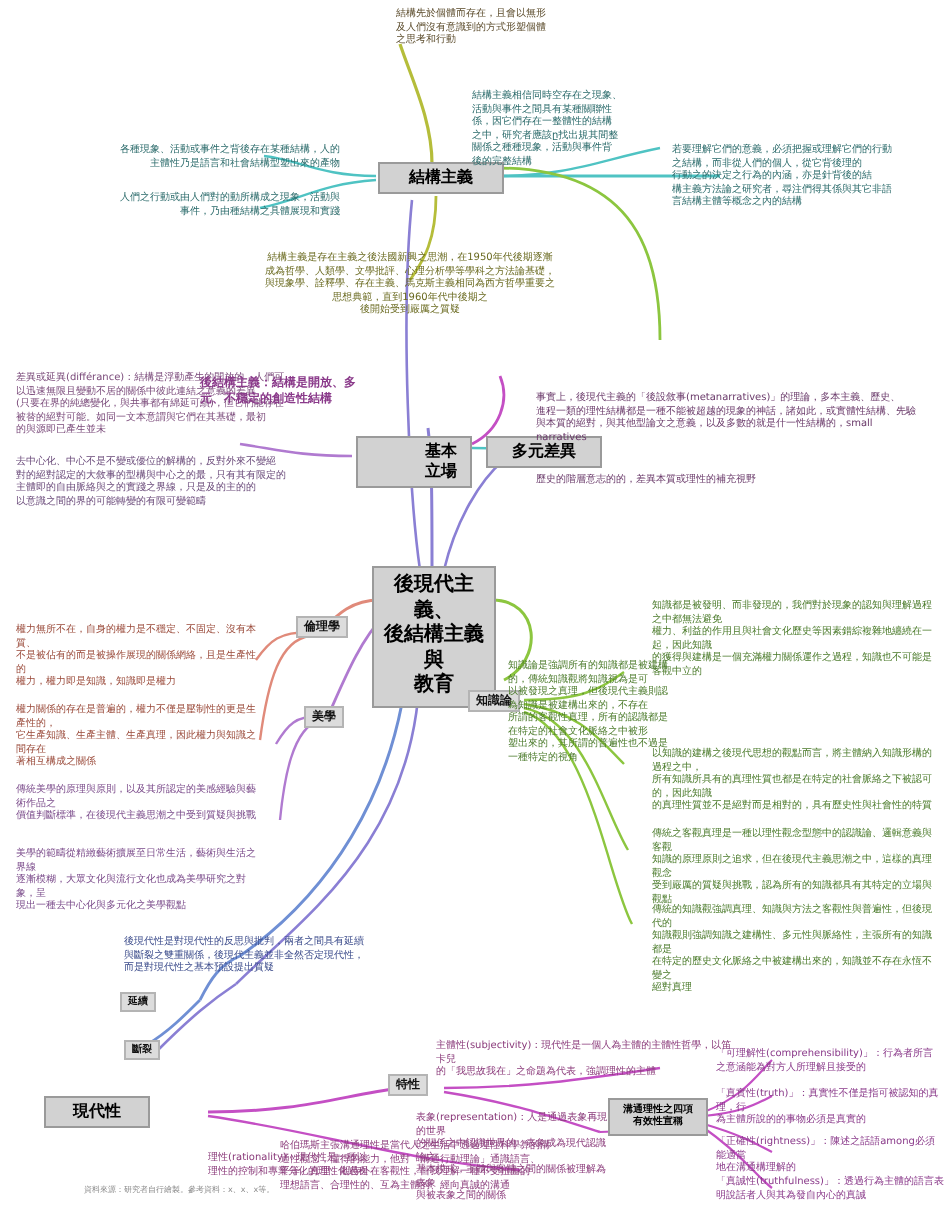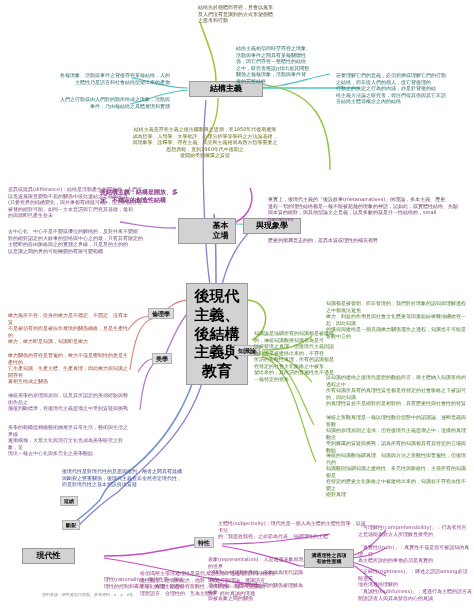--- a/index.html
+++ b/index.html
@@ -28,21 +28,21 @@
     position: absolute;
     background: #d2d2d2;
     border: 1px solid #9a9a9a;
     color: #000000;
     text-align: center;
     line-height: 1.25;
     box-sizing: border-box;
     white-space: pre-line;
   }
   .node-central {
-    font-size: 15px;
+    font-size: 10px;
     font-weight: bold;
     padding: 3px 5px;
   }
   .node-major {
     font-size: 8px;
     font-weight: bold;
     padding: 2px 5px;
   }
   .label {
     position: absolute;
@@ -129,25 +129,25 @@
     <path d="M352 556 C372 548 378 538 386 530" stroke="#c44fc4" stroke-width="1.1" fill="none"></path>
     <path d="M352 558 C372 556 378 552 386 548" stroke="#c44fc4" stroke-width="1.1" fill="none"></path>
     <path d="M352 562 C372 568 378 572 386 576" stroke="#c44fc4" stroke-width="1.1" fill="none"></path>
     <path d="M352 564 C372 578 378 588 386 594" stroke="#c44fc4" stroke-width="1.1" fill="none"></path>
   </svg>
 
   <div class="node node-central" style="left:186px; top:283px; width:62px;">後現代主義、
 後結構主義與
 教育</div>
 
-  <div class="node node-major" style="left:189px; top:81px; width:74px;">結構主義</div>
+  <div class="node node-major" style="left:189px; top:81px; width:63px;">結構主義</div>
 
   <div class="node node-major" style="left:178px; top:218px; width:58px;padding-left:32px;">基本立場</div>
 
-  <div class="node node-major" style="left:243px; top:218px; width:58px;">與現象學</div>
+  <div class="node node-major" style="left:243px; top:218px; width:58px;">多元差異</div>
 
   <div class="node node-major" style="left:22px; top:548px; width:53px;">現代性</div>
 
   <div class="node node-major" style="left:304px; top:549px; width:50px; font-size:5px; padding:2px 2px;">溝通理性之四項
 有效性宣稱</div>
 
   <div class="label-pill" style="left:148px; top:308px;">倫理學</div>
 
   <div class="label-pill" style="left:152px; top:353px;">美學</div>
 

